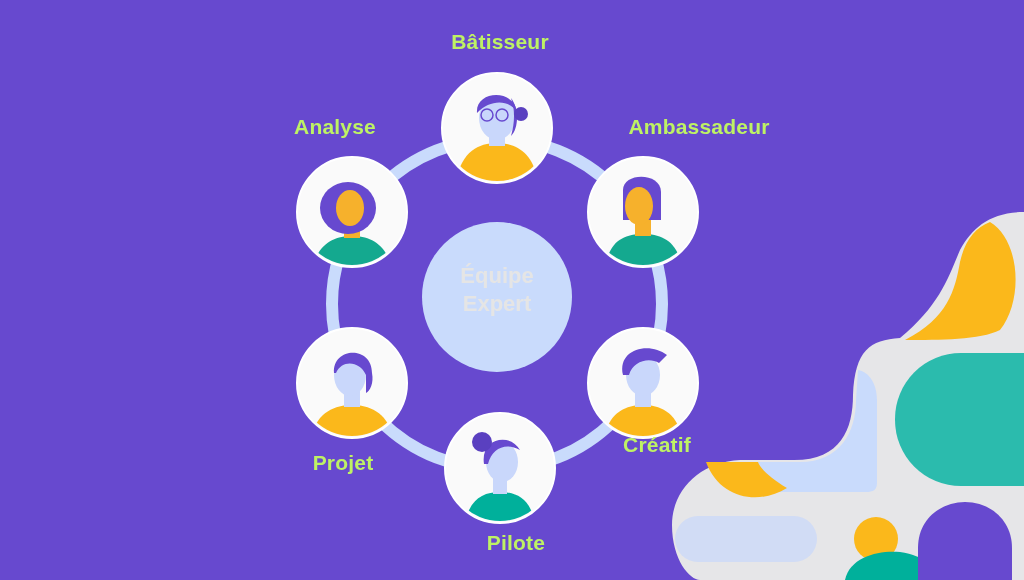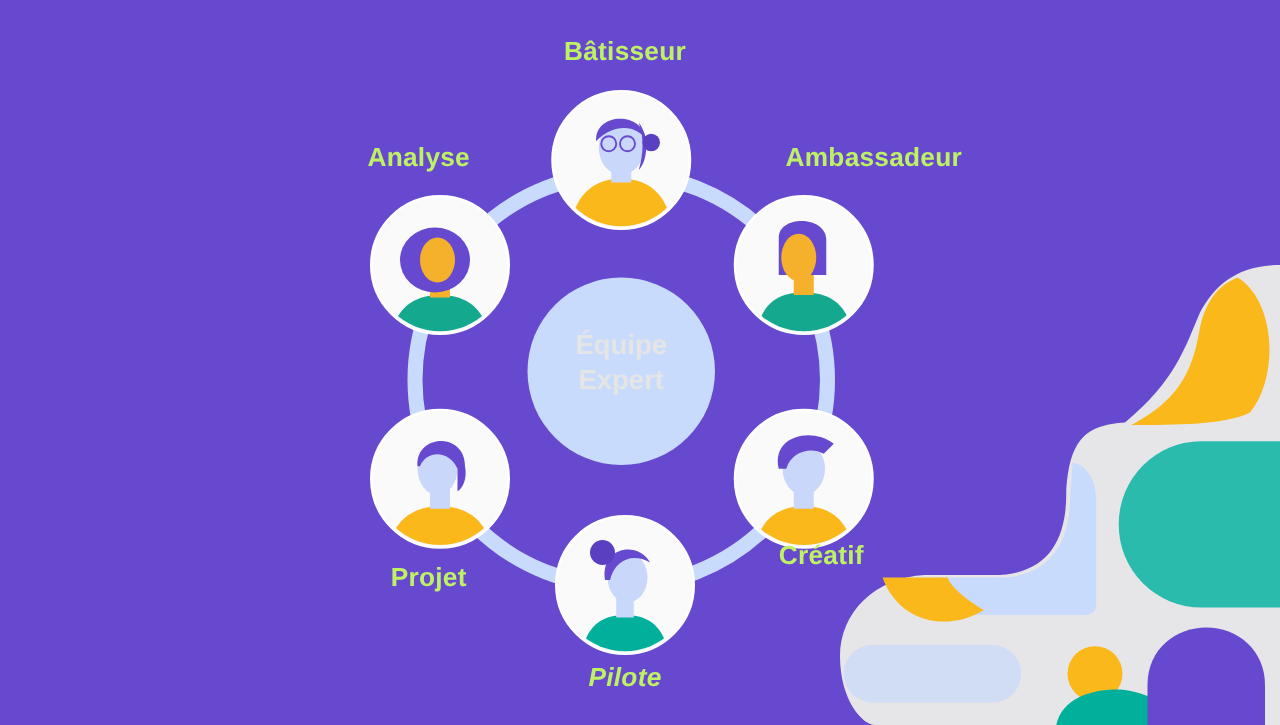--- a/index.html
+++ b/index.html
@@ -125,17 +125,17 @@
   </svg>
 
   <div class="center-text">
     <span>Équipe</span>
     <span>Expert</span>
   </div>
 
   <div class="label" style="left:500px; top:42px;">Bâtisseur</div>
   <div class="label" style="left:699px; top:127px;">Ambassadeur</div>
   <div class="label" style="left:657px; top:445px;">Créatif</div>
-  <div class="label" style="left:500px; top:543px;font-style:italic;">Pilote</div>
+  <div class="label" style="left:516px; top:543px;">Pilote</div>
   <div class="label" style="left:343px; top:463px;">Projet</div>
   <div class="label" style="left:323px; top:127px;margin-left:12px;">Analyse</div>
 
 </div>
 
 </body></html>

